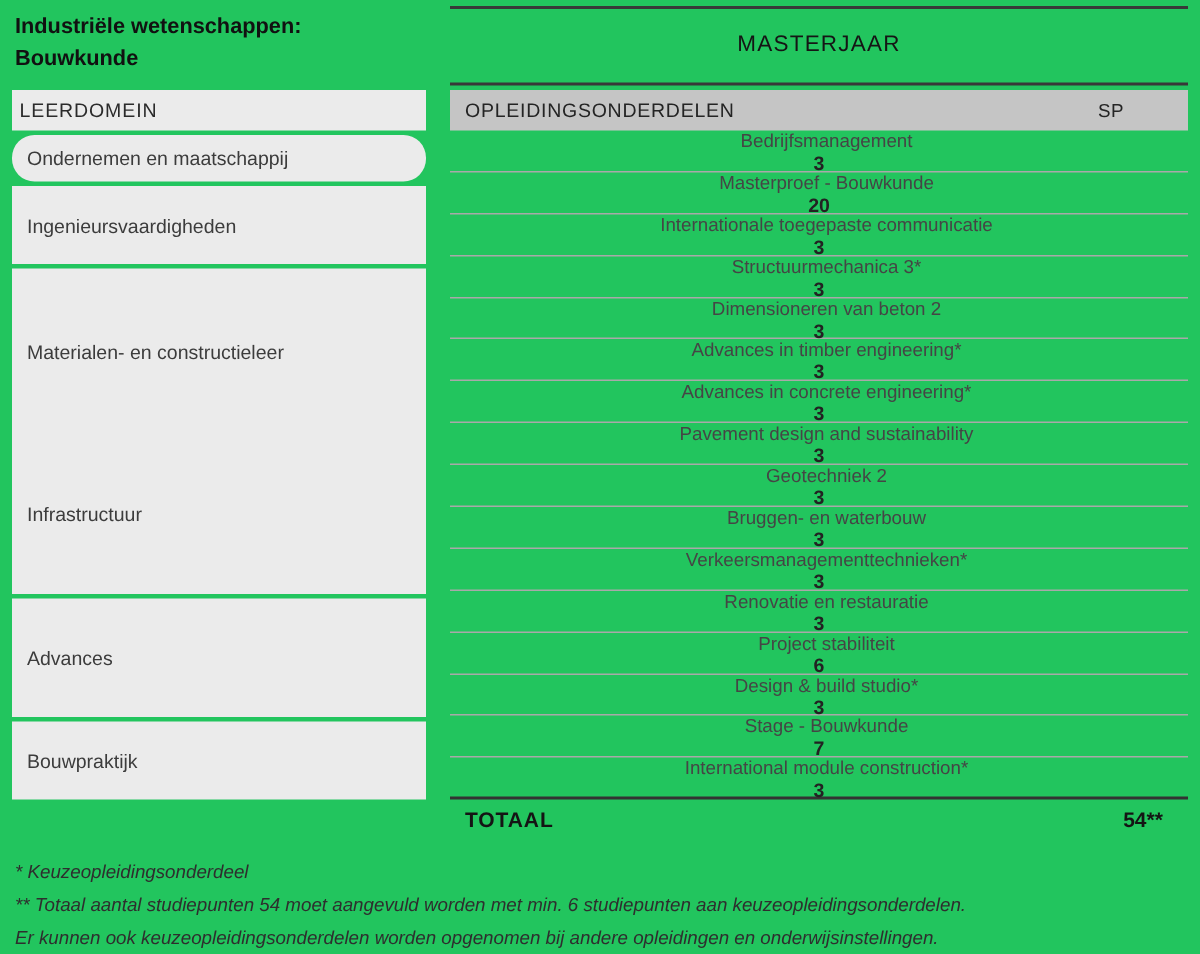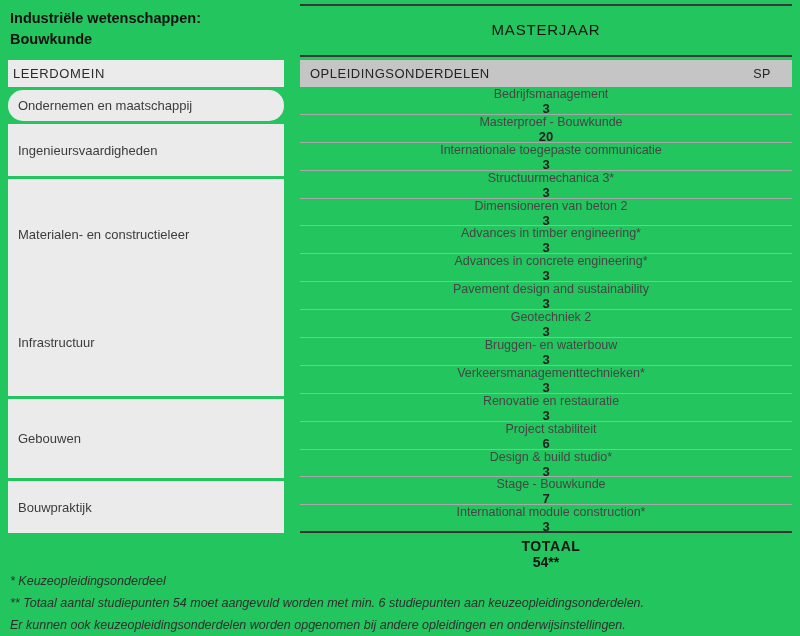--- a/index.html
+++ b/index.html
@@ -99,21 +99,20 @@
   }
   .col-name {
     flex: 1;
     padding-left: 10px;
     font-size: 13px;
     letter-spacing: 0.5px;
     color: #242424;
   }
   .col-sp {
     width: 60px;
-    text-align: center;
     font-size: 12.5px;
     letter-spacing: 0.4px;
     color: #242424;
   }
   .rows {
     position: absolute;
     top: 87px;
     left: 0;
     width: 100%;
   }
@@ -138,22 +137,20 @@
     font-size: 13px;
     font-weight: 600;
     color: #222222;
   }
   .total-row {
     position: absolute;
     top: 538px;
     left: 0;
     width: 100%;
     display: flex;
-    align-items: center;
-    flex-direction: column;
   }
   .total-label {
     flex: 1;
     padding-left: 10px;
     font-weight: bold;
     font-size: 14px;
     letter-spacing: 0.6px;
     color: #141414;
   }
   .total-sp {
@@ -195,21 +192,21 @@
   <div class="domain-box d2">
     <span>Ingenieursvaardigheden</span>
   </div>
   <div class="domain-box d3">
     <span>Materialen- en constructieleer</span>
   </div>
   <div class="domain-box d4">
     <span>Infrastructuur</span>
   </div>
   <div class="domain-box d5">
-    <span>Gebouwen</span>
+    <span>Advances</span>
   </div>
   <div class="domain-box d6">
     <span>Bouwpraktijk</span>
   </div>
 
   <section class="table-area">
     <div class="rule rule-top"></div>
     <div class="master-title">MASTERJAAR</div>
     <div class="rule rule-mid"></div>
 

